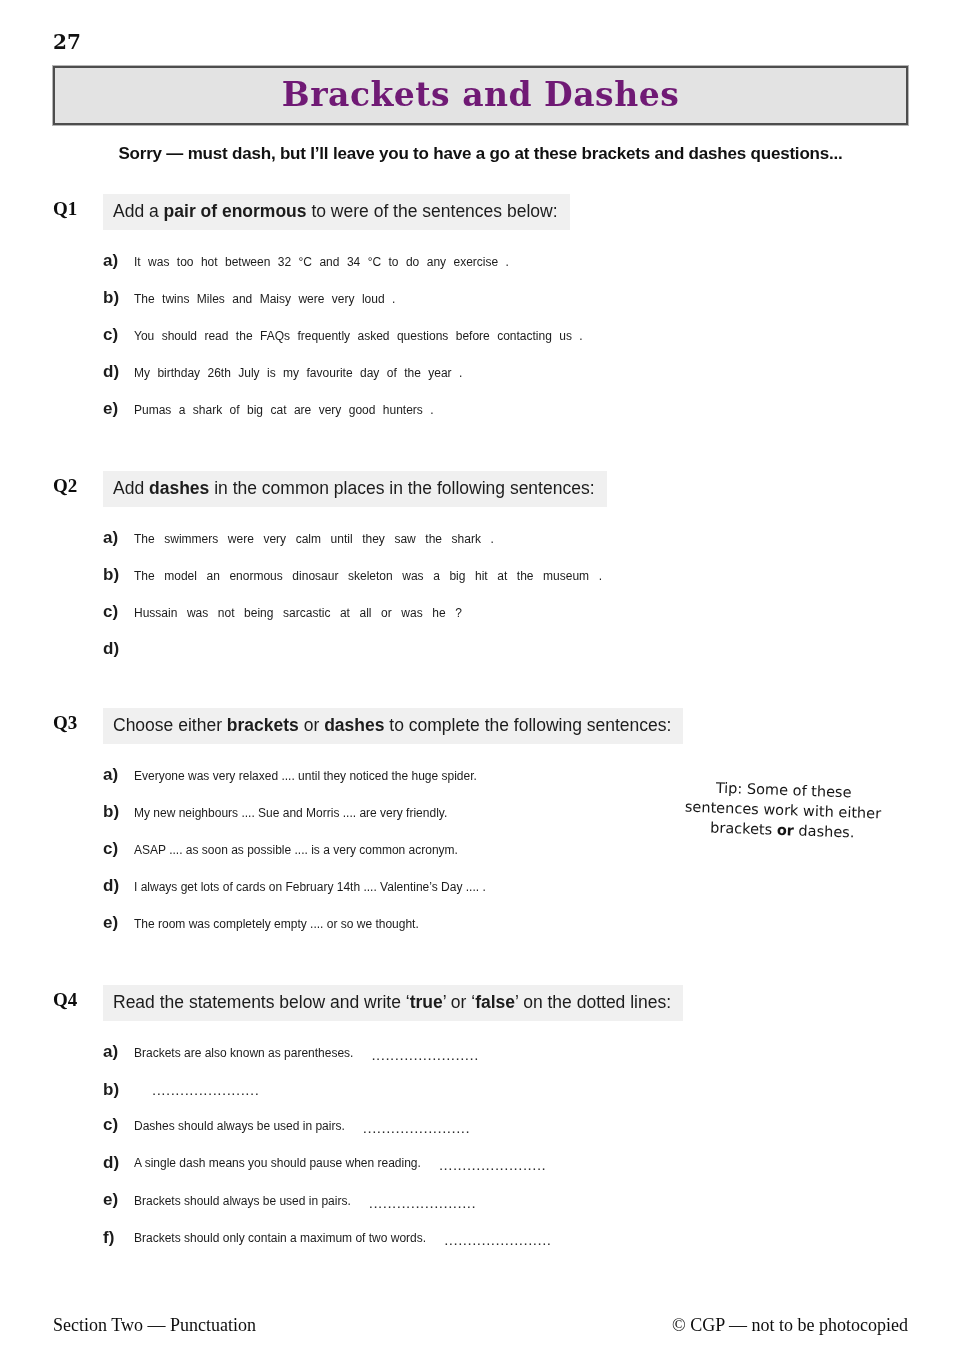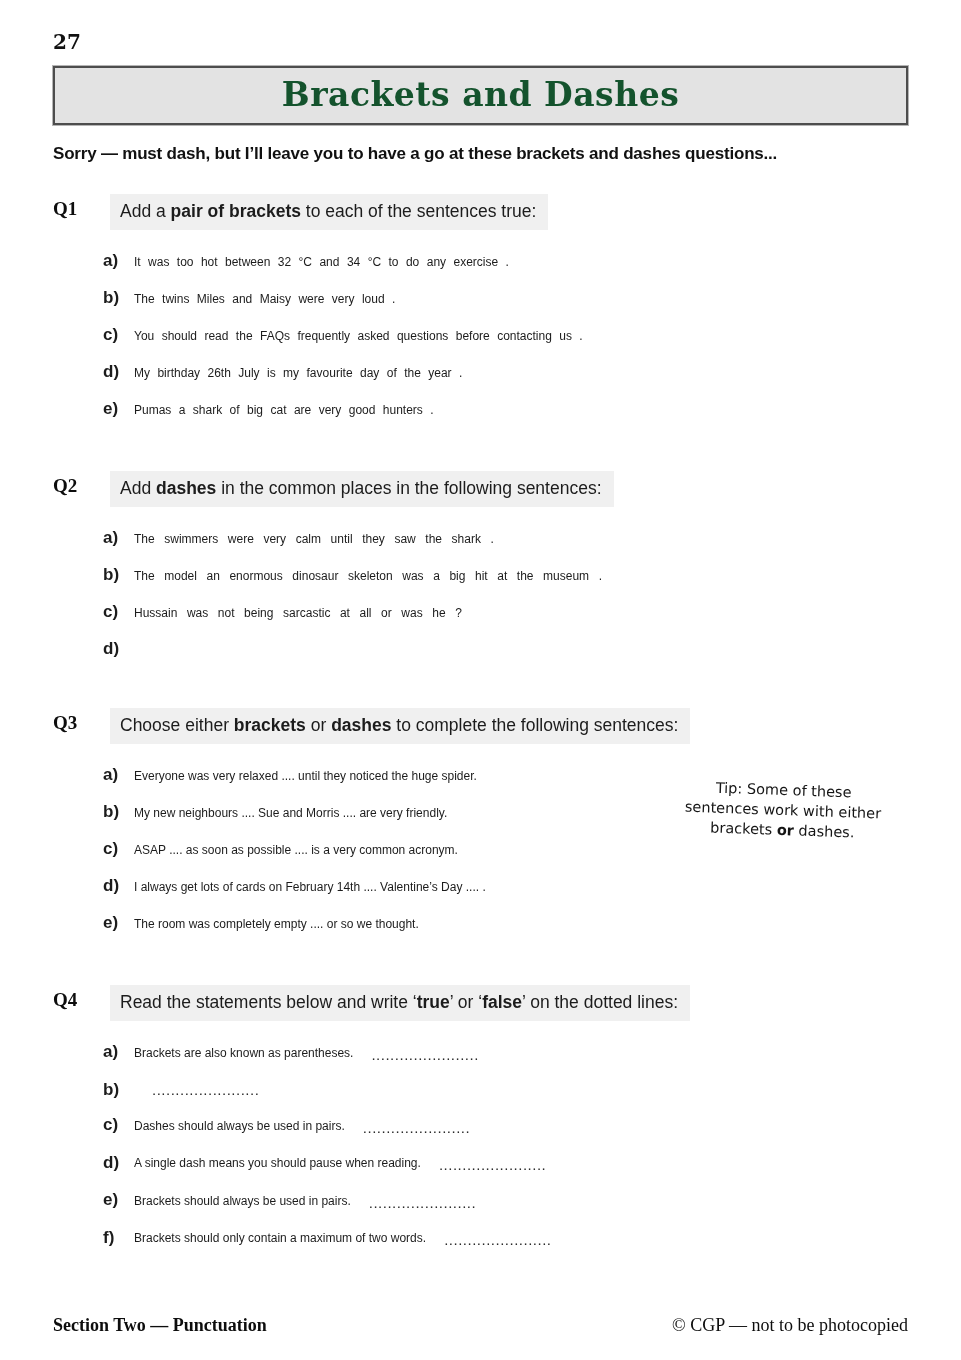--- a/index.html
+++ b/index.html
@@ -25,34 +25,35 @@
     background: #e3e3e3;
     text-align: center;
     padding: 7px 0 9px 0;
     margin-bottom: 19px;
   }
   .title-box h1 {
     font-family: "DejaVu Serif", serif;
     font-weight: bold;
     font-size: 33px;
     letter-spacing: 0.5px;
-    color: #14532d;
+    color: #701a75;
   }
 
   .subtitle {
+    text-align: center;
     font-weight: bold;
     font-size: 17px;
     letter-spacing: -0.2px;
     margin-bottom: 30px;
     color: #111;
   }
 
   
   .question { margin-bottom: 49px; position: relative; }
-  .q-header { display: flex; align-items: flex-start; margin-bottom: 21px; gap: 7px; }
+  .q-header { display: flex; align-items: flex-start; margin-bottom: 21px; }
   .q-label {
     font-family: "Liberation Serif", "DejaVu Serif", serif;
     font-weight: bold; font-size: 19px; color: #0d0d0d;
     width: 50px; flex: 0 0 50px; padding-top: 4px;
   }
   .q-prompt {
     background: #f0f0f0;
     font-size: 17.5px;
     padding: 6px 12px 7px 10px;
     line-height: 1.3;
@@ -97,41 +98,41 @@
   }
   .q4 .item { margin-bottom: 14.5px; }
 
   
   .footer {
     position: absolute; left: 53px; right: 53px; bottom: 24px;
     display: flex; justify-content: space-between; align-items: baseline;
     font-family: "Liberation Serif", "DejaVu Serif", serif;
     font-size: 18px; color: #0d0d0d;
   }
-  .footer .left { font-weight: bold; }
+  .footer .left { font-weight: normal; }
   .footer .right { font-weight: normal; }
 </style>
 </head>
 <body>
 
 <div class="page">
 
   <div class="page-number">27</div>
 
   <div class="title-box">
     <h1>Brackets and Dashes</h1>
   </div>
 
   <div class="subtitle">Sorry — must dash, but I’ll leave you to have a go at these brackets and dashes questions...</div>
 
   <div id="questions">
       <section class="question spacing-wide">
         <div class="q-header">
           <span class="q-label">Q1</span>
-          <span class="q-prompt"><span>Add a </span><b>pair of brackets</b><span> to each of the sentences true:</span></span>
+          <span class="q-prompt"><span>Add a </span><b>pair of enormous</b><span> to were of the sentences below:</span></span>
         </div>
         <div class="q-items">
           <div class="item">
             <span class="item-label">a)</span>
             <div class="item-text">
               <div class="line">It was too hot between 32 °C and 34 °C to do any exercise .</div>
             </div>
           </div>
           <div class="item">
             <span class="item-label">b)</span>

